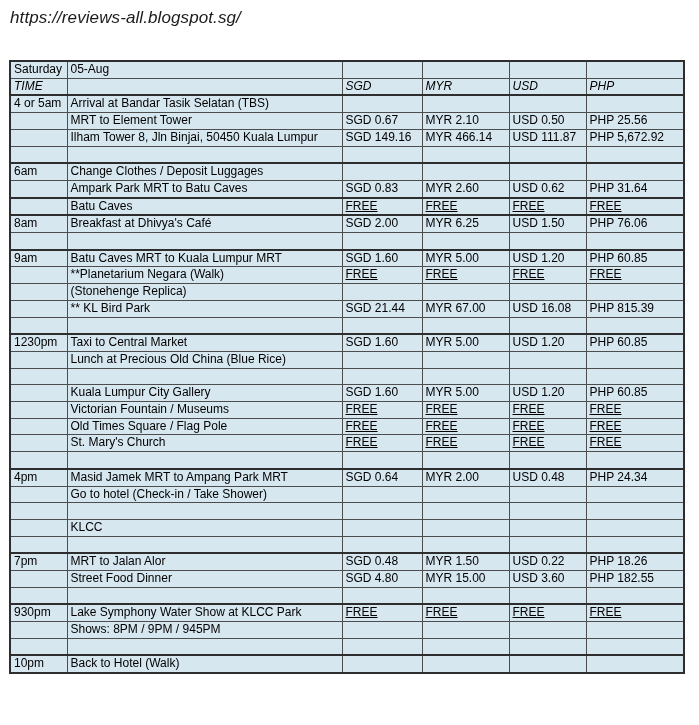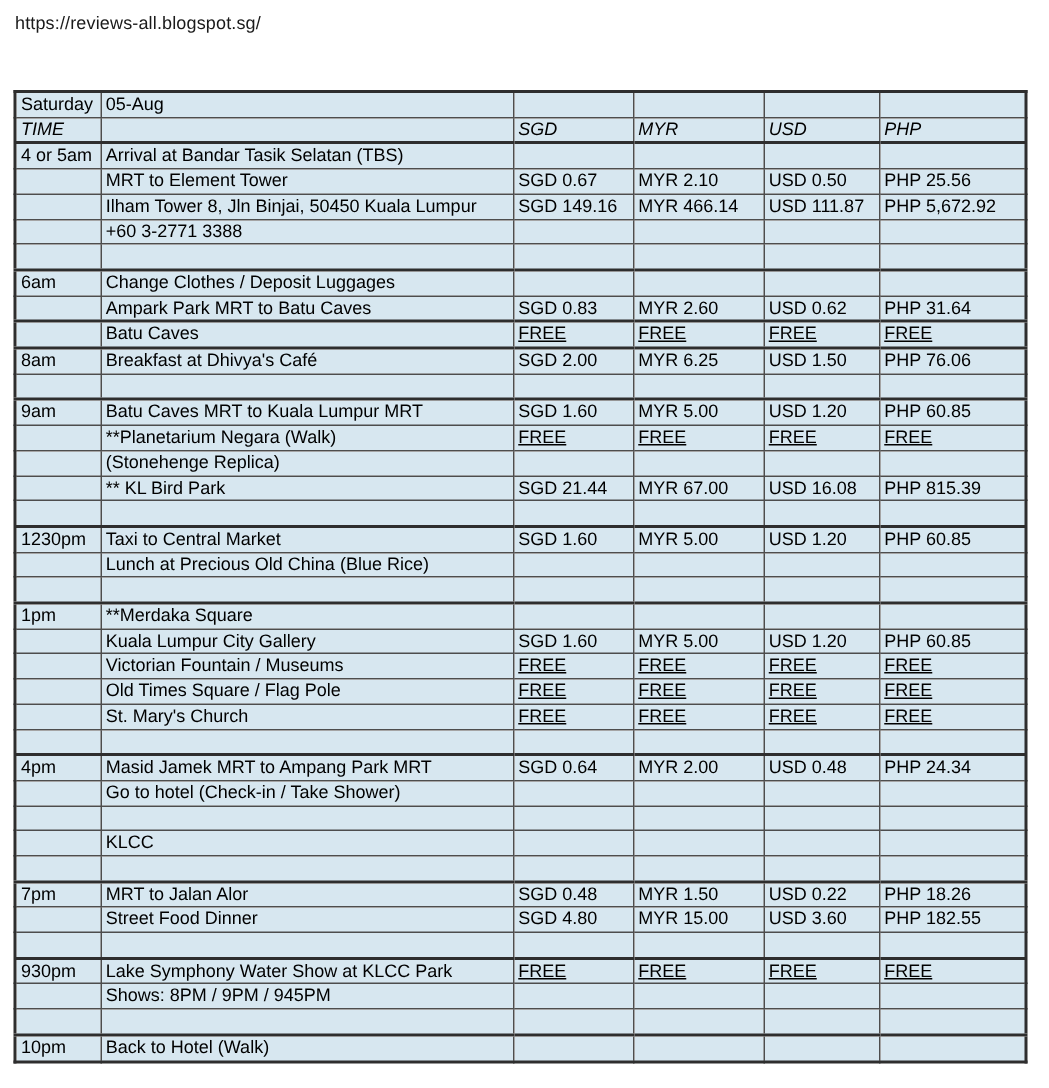--- a/index.html
+++ b/index.html
@@ -3,21 +3,21 @@
 <meta charset="utf-8">
 <style>
   html,body{margin:0;padding:0;}
   body{
     width:699px;height:725px;background:#ffffff;position:relative;
     font-family:"Liberation Sans", sans-serif;color:#000;
     --cell-blue:#d7e7f0;--cell-white:#ffffff;--grid:#4d4d4d;--outline:#2e2e2e;
   }
   .page-url{
     position:absolute;top:8px;left:10px;
-    font-size:12px;color:#1a1a1a;letter-spacing:0.1px;
+    font-size:17px;color:#1a1a1a;letter-spacing:0.1px;font-style:italic;
   }
   table.itinerary{
     position:absolute;top:60px;left:9px;
     border-collapse:collapse;table-layout:fixed;
     border:2px solid var(--outline);
   }
   table.itinerary td{
     height:14.7px;line-height:14.7px;
     padding:0 3px 1px 3px;
     font-size:12px;
@@ -84,28 +84,20 @@
       <tr>
         <td></td>
         <td>Ilham Tower 8, Jln Binjai, 50450 Kuala Lumpur</td>
         <td class="c-val a-right bg-white">SGD 149.16</td>
         <td class="c-val a-right bg-white">MYR 466.14</td>
         <td class="c-val a-right bg-white">USD 111.87</td>
         <td class="c-val a-right bg-white">PHP 5,672.92</td>
       </tr>
       <tr>
         <td></td>
-        <td>+60 3-2771 3388</td>
-        <td class="c-val a-right"></td>
-        <td class="c-val a-right"></td>
-        <td class="c-val a-right"></td>
-        <td class="c-val a-right"></td>
-      </tr>
-      <tr>
-        <td></td>
         <td></td>
         <td class="c-val a-right"></td>
         <td class="c-val a-right"></td>
         <td class="c-val a-right"></td>
         <td class="c-val a-right"></td>
       </tr>
       <tr class="group-start">
         <td>6am</td>
         <td>Change Clothes / Deposit Luggages</td>
         <td class="c-val a-right"></td>
@@ -202,28 +194,20 @@
         <td class="c-val a-right"></td>
       </tr>
       <tr>
         <td></td>
         <td></td>
         <td class="c-val a-right"></td>
         <td class="c-val a-right"></td>
         <td class="c-val a-right"></td>
         <td class="c-val a-right"></td>
       </tr>
-      <tr class="group-start">
-        <td>1pm</td>
-        <td>**Merdaka Square</td>
-        <td class="c-val a-right"></td>
-        <td class="c-val a-right"></td>
-        <td class="c-val a-right"></td>
-        <td class="c-val a-right"></td>
-      </tr>
       <tr>
         <td></td>
         <td>Kuala Lumpur City Gallery</td>
         <td class="c-val a-right bg-white">SGD 1.60</td>
         <td class="c-val a-right bg-white">MYR 5.00</td>
         <td class="c-val a-right bg-white">USD 1.20</td>
         <td class="c-val a-right bg-white">PHP 60.85</td>
       </tr>
       <tr>
         <td></td>

